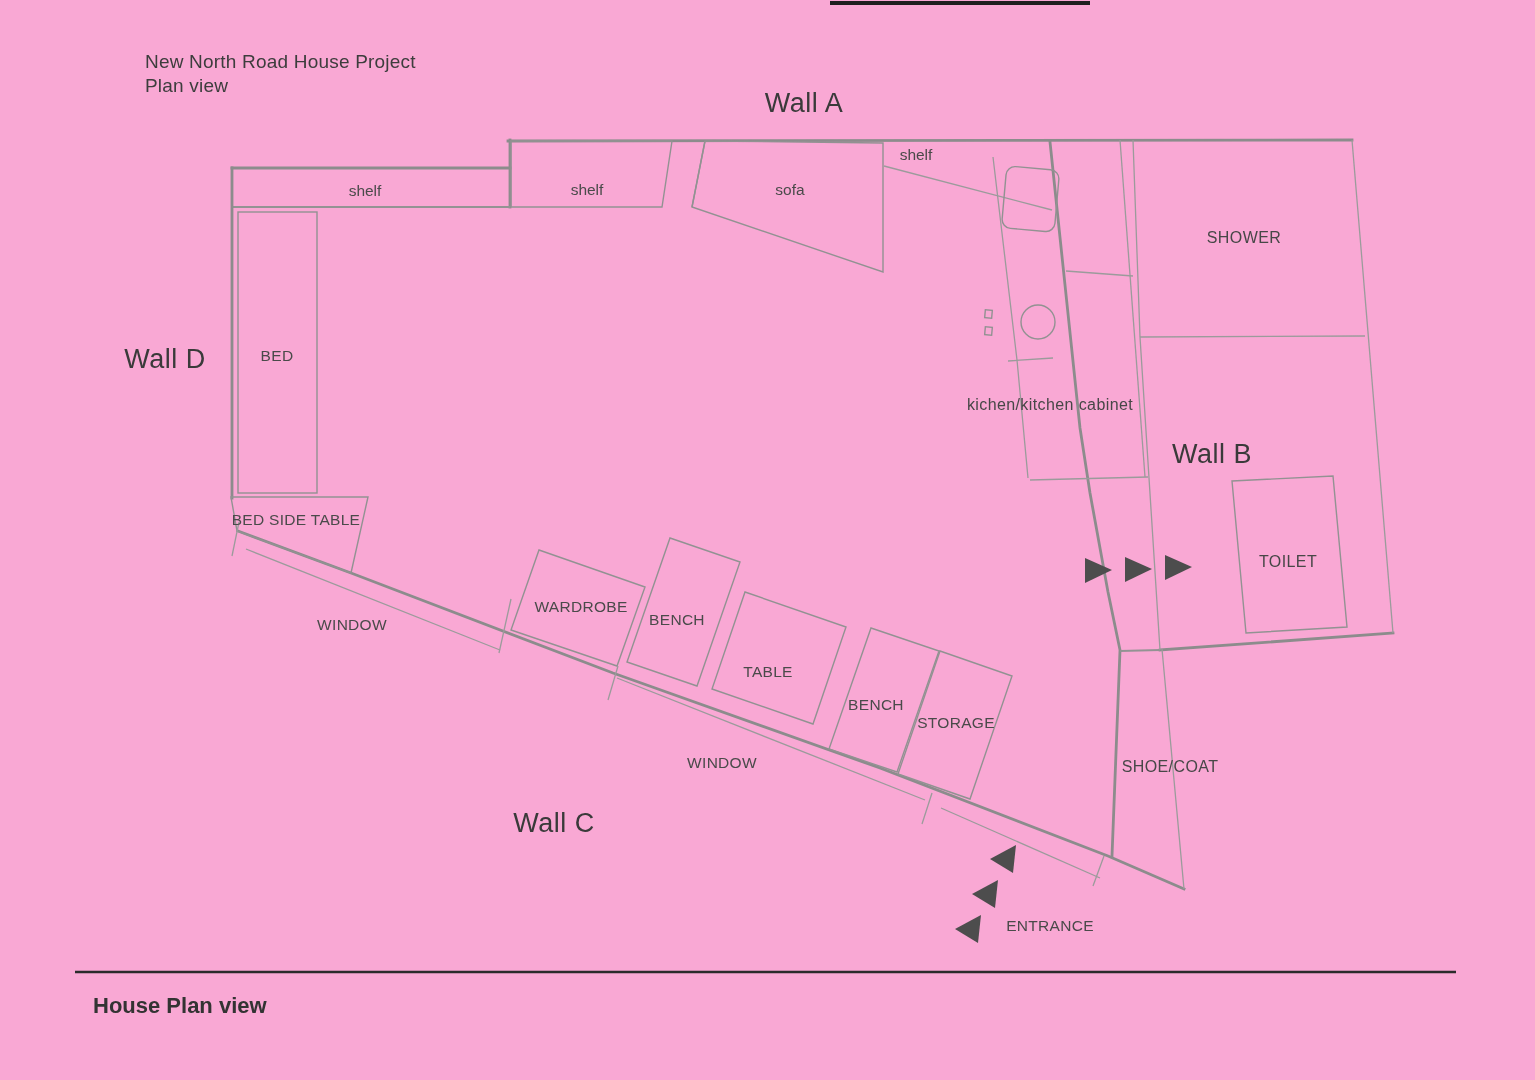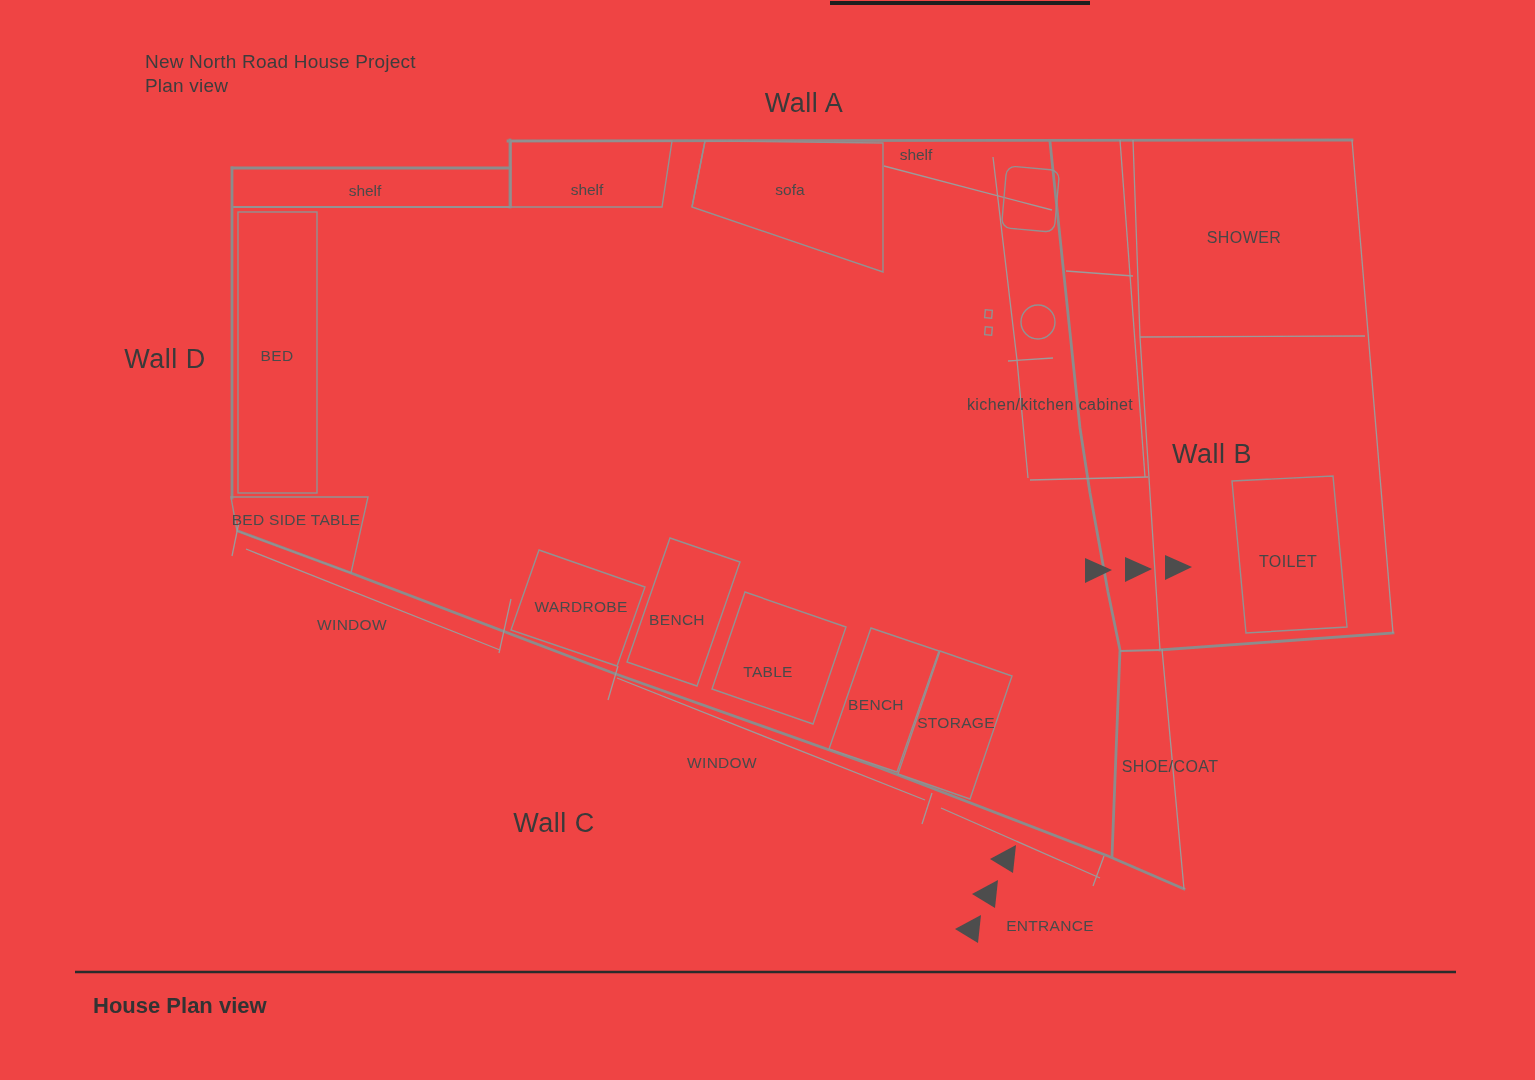--- a/index.html
+++ b/index.html
@@ -1,19 +1,19 @@
 <!DOCTYPE html>
 <html><head>
 <meta charset="utf-8">
 <style>
   html,body{margin:0;padding:0;background:#e8e8e8;}
   .page{
     position:relative;
     width:1535px;height:1080px;
-    background:#ef4444;
+    background:#f9a8d4;
     overflow:hidden;
     font-family:"Liberation Sans", sans-serif;
   }
   svg{position:absolute;inset:0;display:block;}
   text{fill:#3d3d3d;}
   .t-title{font-size:19px;font-weight:500;letter-spacing:.2px;}
   .t-wall{font-size:27px;font-weight:500;letter-spacing:.5px;fill:#3a3a3a;}
   .t-room{font-size:16px;letter-spacing:.4px;fill:#474747;}
   .t-furn{font-size:15.5px;letter-spacing:.3px;fill:#4a4a4a;}
   .t-small{font-size:15.5px;fill:#4a4a4a;}

